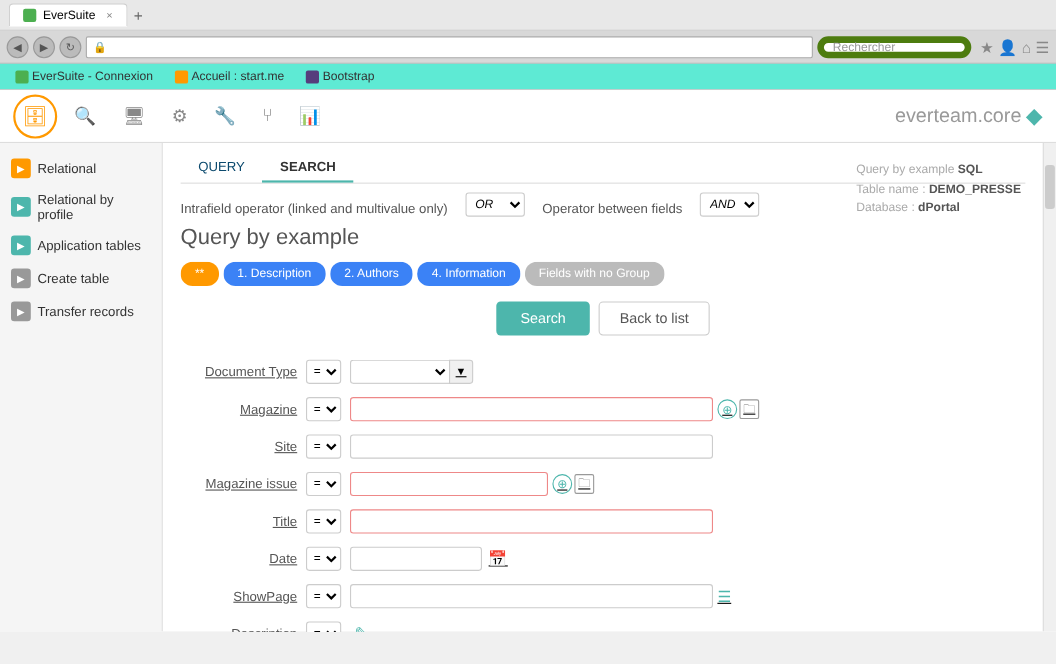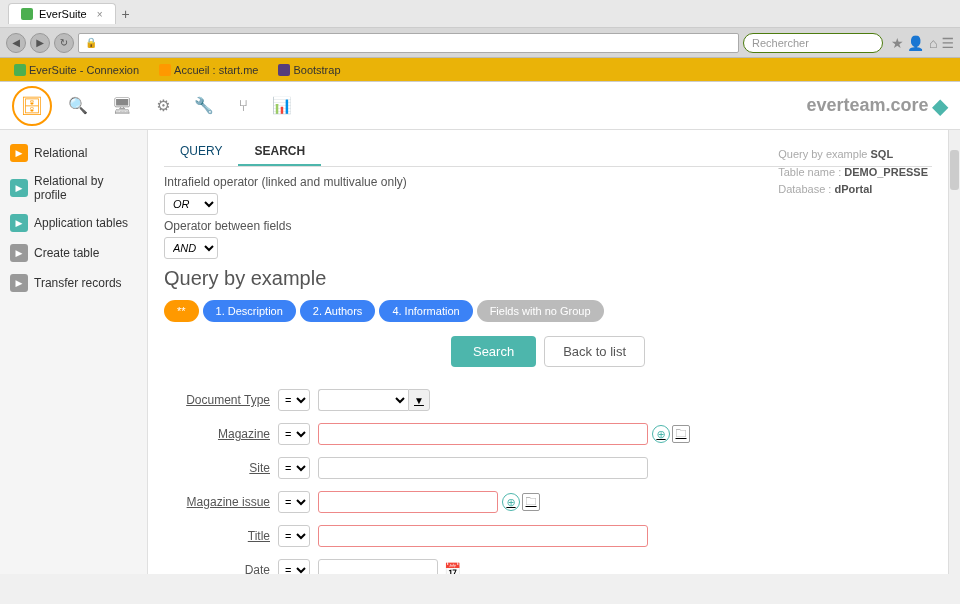--- a/index.html
+++ b/index.html
@@ -55,29 +55,29 @@
       font-size: 11px;
       display: flex;
       align-items: center;
       gap: 4px;
     }
     .address-bar span { color: #555; font-size: 11px; }
     .search-bar {
       width: 140px;
       height: 20px;
       background: #fff;
-      border: 1px solid #4d7c0f;
+      border: 6px solid #4d7c0f;
       border-radius: 10px;
       padding: 0 8px;
       font-size: 11px;
       color: #999;
       display: flex; align-items: center;
     }
     .bookmarks-bar {
-      background: #eab308;
+      background: #5eead4;
       height: 24px;
       display: flex;
       align-items: center;
       padding: 0 8px;
       gap: 8px;
       border-bottom: 1px solid #ccc;
       font-size: 11px;
     }
     .bookmark-item {
       display: flex; align-items: center; gap: 3px;
@@ -112,21 +112,21 @@
     .db-icon { font-size: 18px; color: #f90; }
     .nav-icons {
       display: flex; gap: 24px; flex: 1;
       align-items: center;
     }
     .nav-icon-item {
       display: flex; flex-direction: column; align-items: center;
       cursor: pointer; color: #888; font-size: 18px;
     }
     .app-brand {
-      font-size: 18px; color: #999; font-weight: 700;
+      font-size: 18px; color: #999; font-weight: 400;
       display: flex; align-items: center; gap: 4px;
     }
     .brand-dot { color: #4db6ac; font-size: 20px; }
 
     
     .main-content {
       display: flex;
       flex: 1;
       overflow: hidden;
     }
@@ -197,26 +197,25 @@
       font-size: 11px;
       color: #999;
       line-height: 1.6;
     }
     .info-panel .label { color: #aaa; }
     .info-panel .value { color: #555; font-weight: bold; }
 
     
     .operator-row {
       display: flex;
-      align-items: flex-start;
-      gap: 4px;
+      align-items: flex-end;
+      gap: 16px;
       margin: 6px 0;
       font-size: 12px;
       color: #555;
-      flex-direction: column;
     }
     .operator-select {
       height: 22px;
       border: 1px solid #ccc;
       border-radius: 3px;
       font-size: 11px;
       padding: 0 4px;
       background: #fff;
       cursor: pointer;
       font-style: italic;

